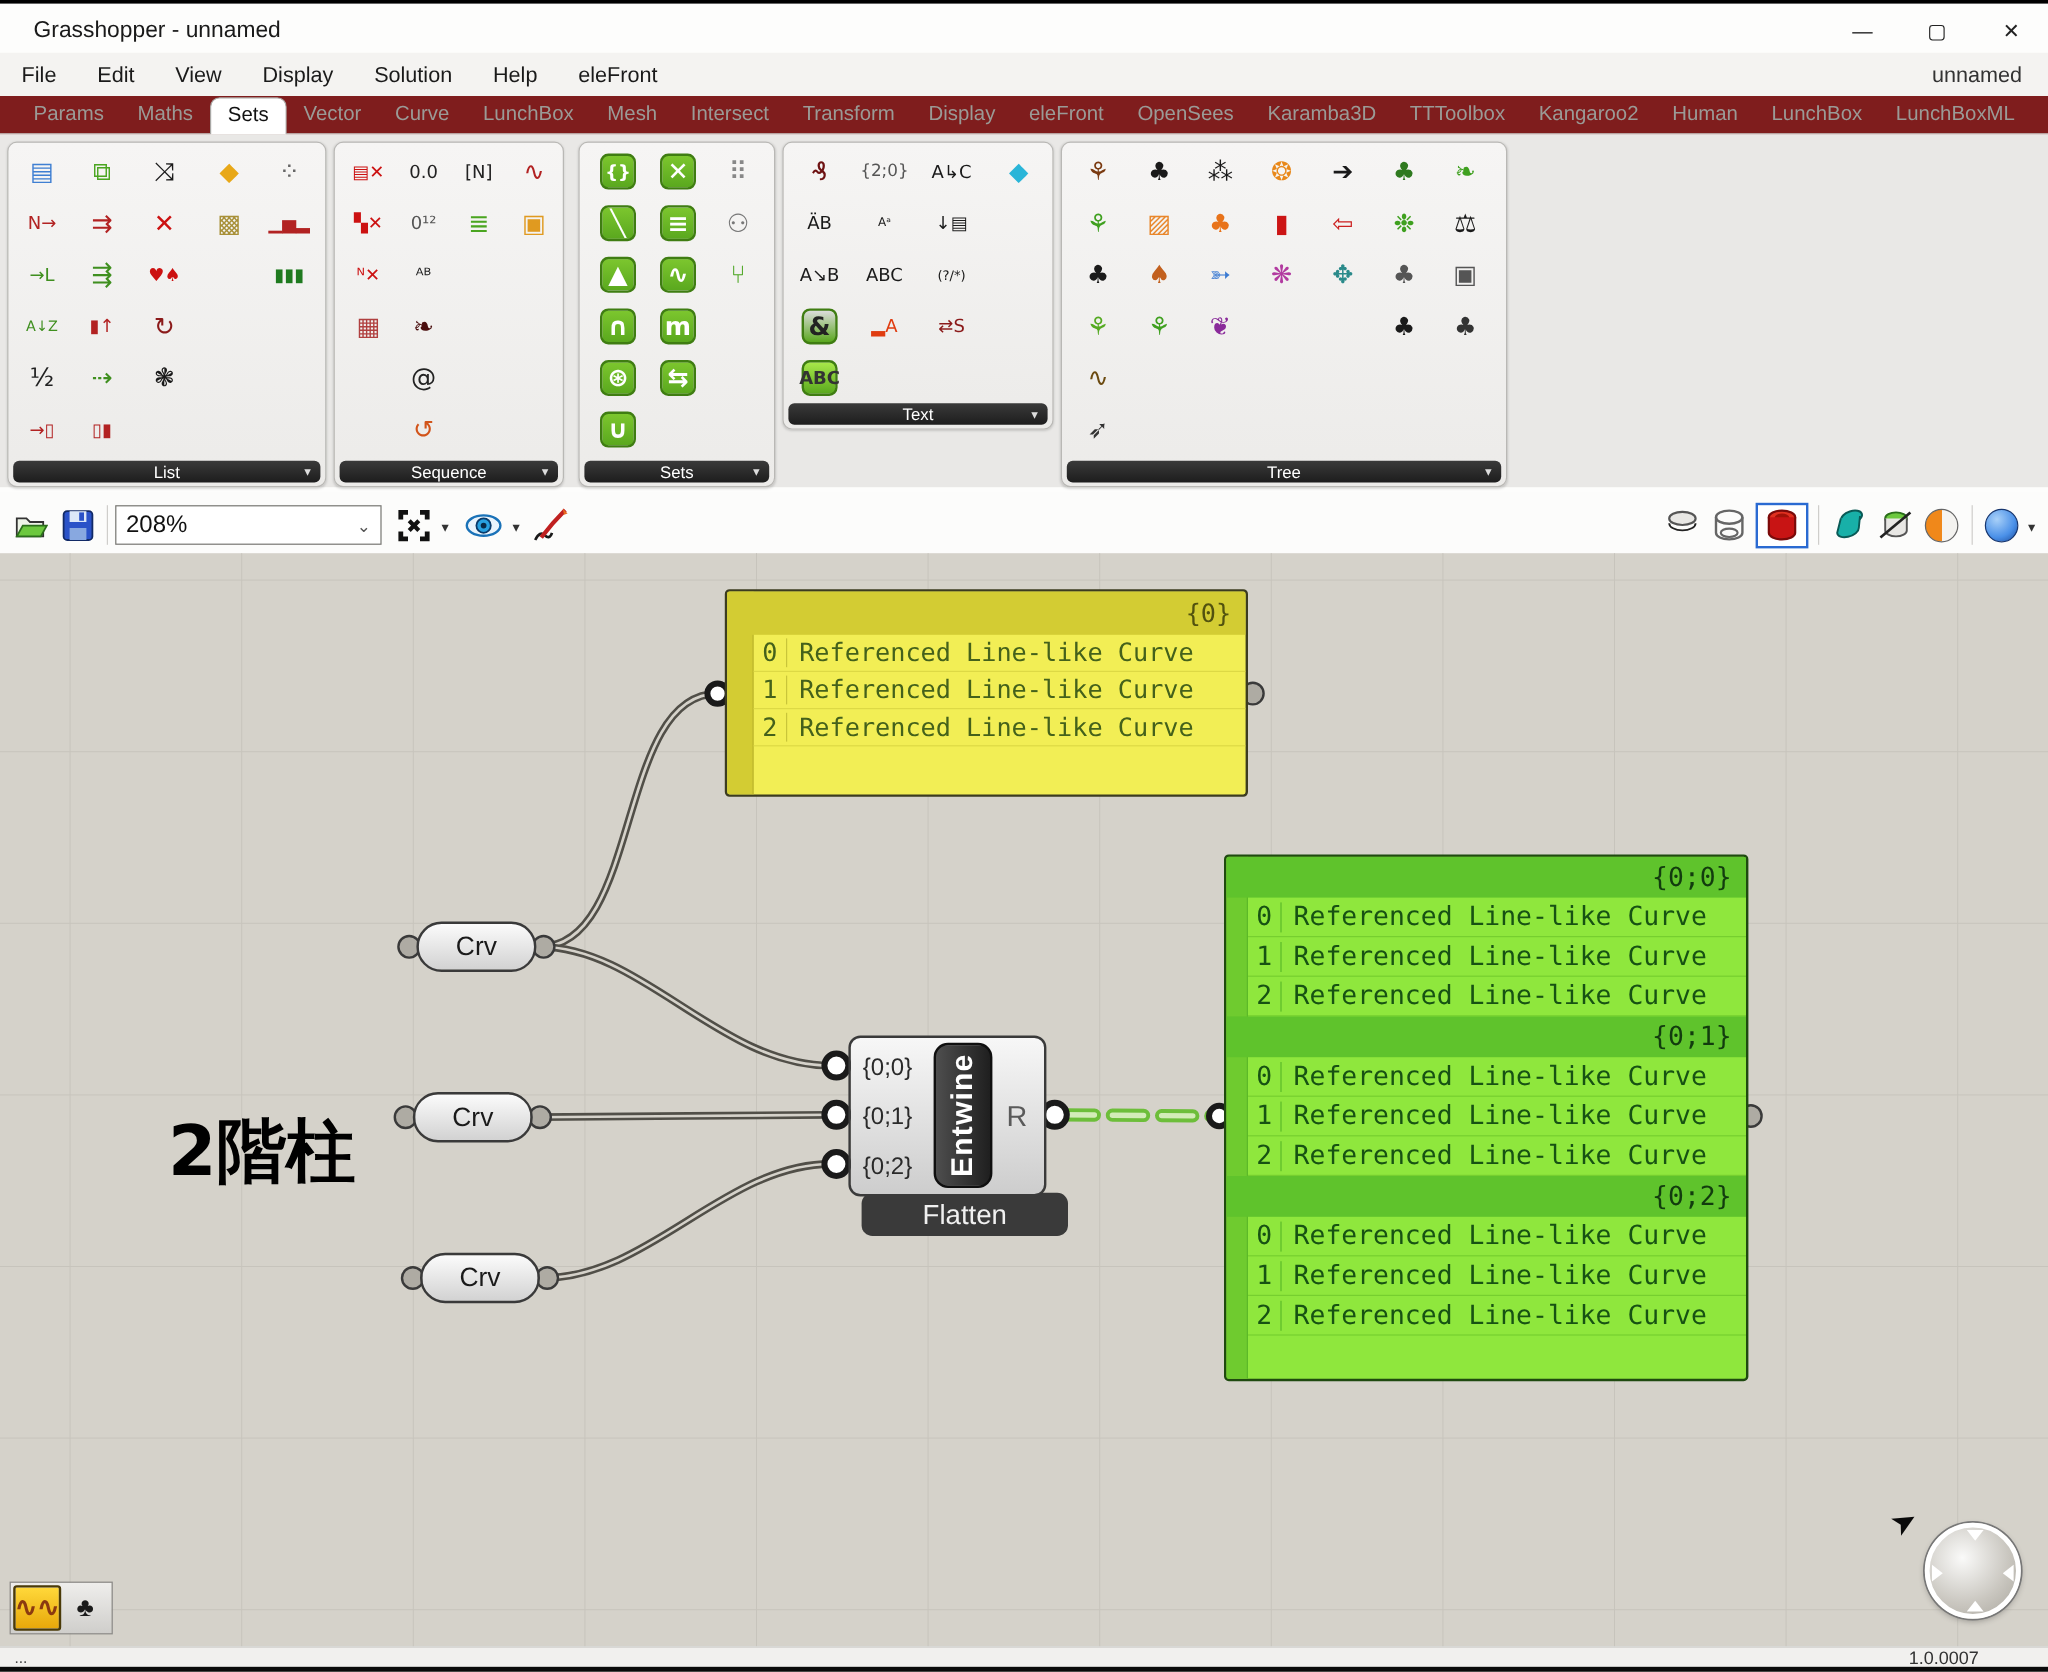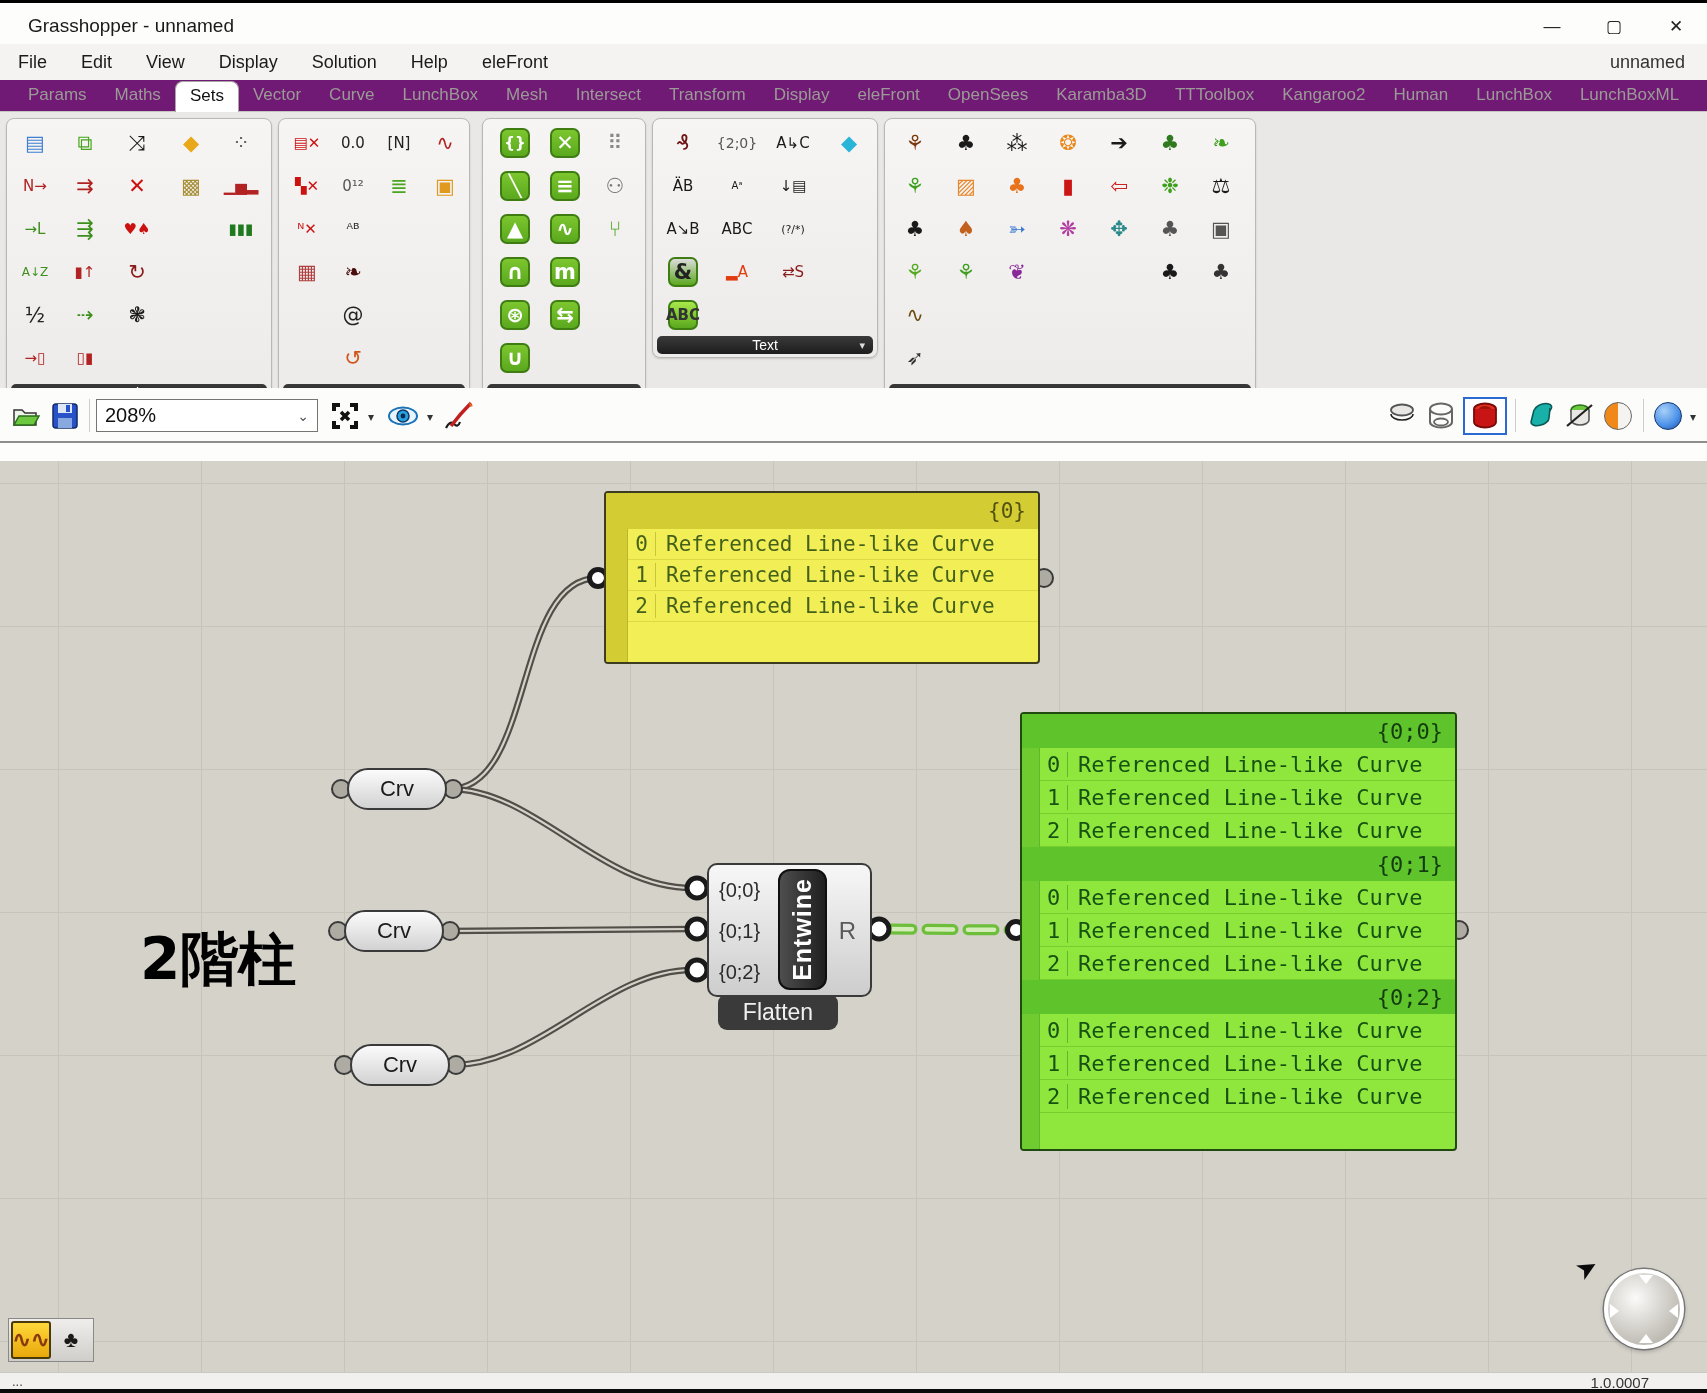--- a/index.html
+++ b/index.html
@@ -11,34 +11,34 @@
   .title-text { position:absolute; left:28px; top:12px; font-size:19px; color:#1a1a1a; }
   .win-controls { position:absolute; right:0; top:3px; height:41px; display:flex; }
   .win-btn { width:62px; height:41px; display:flex; align-items:center; justify-content:center; font-size:17px; color:#222; }
 
   
   .menubar { position:absolute; left:0; top:44px; width:1707px; height:36px; background:#f4f3f1; display:flex; align-items:center; padding-left:18px; }
   .menu-item { font-size:18px; color:#1a1a1a; margin-right:34px; }
   .menu-right { position:absolute; right:22px; font-size:18px; color:#333; }
 
   
-  .tabstrip { position:absolute; left:0; top:80px; width:1707px; height:32px; background:#701a75; border-bottom:1px solid #c6c5c2; display:flex; align-items:flex-end; padding-left:14px; }
+  .tabstrip { position:absolute; left:0; top:80px; width:1707px; height:32px; background:#7f1d1d; border-bottom:1px solid #c6c5c2; display:flex; align-items:flex-end; padding-left:14px; }
   .tab { font-size:17px; color:#9b9a96; padding:4px 14px 6px 14px; }
   .tab.active { color:#111; background:#fff; border:1px solid #a8a7a4; border-bottom:none; border-radius:8px 8px 0 0; position:relative; top:1px; }
 
   
   .ribbon { position:absolute; left:0; top:112px; width:1707px; height:294px; background:#e9e8e6; }
   .rgroup { position:absolute; top:6px; background:linear-gradient(180deg,#f6f5f4,#eceBe9); border:1px solid #b9b8b5; border-radius:8px; box-shadow:0 1px 2px rgba(0,0,0,.15); }
   .rlabel { position:absolute; left:4px; right:4px; bottom:3px; height:18px; background:linear-gradient(180deg,#3a3a3a,#1d1d1d); border-radius:5px; color:#fff; font-size:14px; display:flex; align-items:center; justify-content:center; }
   .rlabel .arr { position:absolute; right:8px; font-size:11px; color:#ddd; }
   .ric { position:absolute; width:36px; height:38px; display:flex; align-items:center; justify-content:center; font-family:"DejaVu Sans",sans-serif; font-size:21px; line-height:1; }
   .ric-bg { width:30px; height:30px; margin:4px 3px; border:2px solid #3f7d12; border-radius:7px; font-weight:bold; }
 
   
-  .cvtoolbar { position:absolute; left:0; top:388px; width:1707px; height:55px; background:#fcfcfb; border-bottom:2px solid #8f8e8a; }
+  .cvtoolbar { position:absolute; left:0; top:410px; width:1707px; height:55px; background:#fcfcfb; border-bottom:2px solid #8f8e8a; }
   .tbtn { position:absolute; top:11px; width:34px; height:34px; display:flex; align-items:center; justify-content:center; }
   .tsep { position:absolute; top:11px; width:1px; height:33px; background:#cfcecb; }
   .zoombox { position:absolute; left:96px; top:11px; width:222px; height:33px; background:#fff; border:1px solid #767571; display:flex; align-items:center; padding:0 8px; }
   .zoombox .zval { font-size:20px; color:#111; flex:1; }
   .zoombox .chev { font-size:14px; color:#555; }
   .mini-arrow { position:absolute; top:22px; font-size:12px; color:#333; }
   .selbox { border:2px solid #2a6ad2 !important; background:#fff; }
   .sphere { width:28px; height:28px; border-radius:50%; }
 
   
@@ -73,21 +73,21 @@
   .grow .txt { padding-left:10px; white-space:nowrap; }
 
   
   .entwine-body { position:absolute; left:707px; top:402px; width:165px; height:134px; border:2.5px solid #3a3a3a; border-radius:10px;
     background:linear-gradient(180deg,#f7f7f7,#cdcdcd); z-index:3; }
   .ent-in { position:absolute; left:10px; width:60px; height:28px; font-size:20px; color:#2a2a2a; display:flex; align-items:center; }
   .ent-cap { position:absolute; left:69px; top:4px; width:49px; height:121px; background:linear-gradient(90deg,#4e4e4e,#1f1f1f);
     border:2px solid #0f0f0f; border-radius:12px; display:flex; align-items:center; justify-content:center; }
   .ent-cap span { writing-mode:vertical-rl; transform:rotate(180deg); color:#fff; font-weight:bold; font-size:25px; letter-spacing:1px; }
   .ent-out { position:absolute; right:14px; top:52px; font-size:24px; color:#5a5a5a; }
-  .ent-tag { position:absolute; left:718px; top:533px; width:120px; height:36px; background:#3a3a3a; border-radius:9px;
+  .ent-tag { position:absolute; left:718px; top:533px; width:172px; height:36px; background:#3a3a3a; border-radius:9px;
     color:#f0f0f0; font-size:23px; display:flex; align-items:center; justify-content:center; z-index:2; }
 
   
   .cv-mini { position:absolute; left:8px; top:857px; height:44px; display:flex; background:linear-gradient(180deg,#efeeec,#cfcecb); border:1px solid #8a8986; padding:2px; }
   .mini-btn { width:40px; height:38px; display:flex; align-items:center; justify-content:center; font-size:22px; }
   .mini-btn.sel { background:linear-gradient(180deg,#ffd83a,#e8a80a); border:2px solid #4a3a08; border-radius:3px; color:#8b3a10; font-weight:bold; }
   .mini-btn.plain { color:#1a1a1a; }
 
   
   .navball { position:absolute; left:1604px; top:808px; width:80px; height:80px; border-radius:50%;

